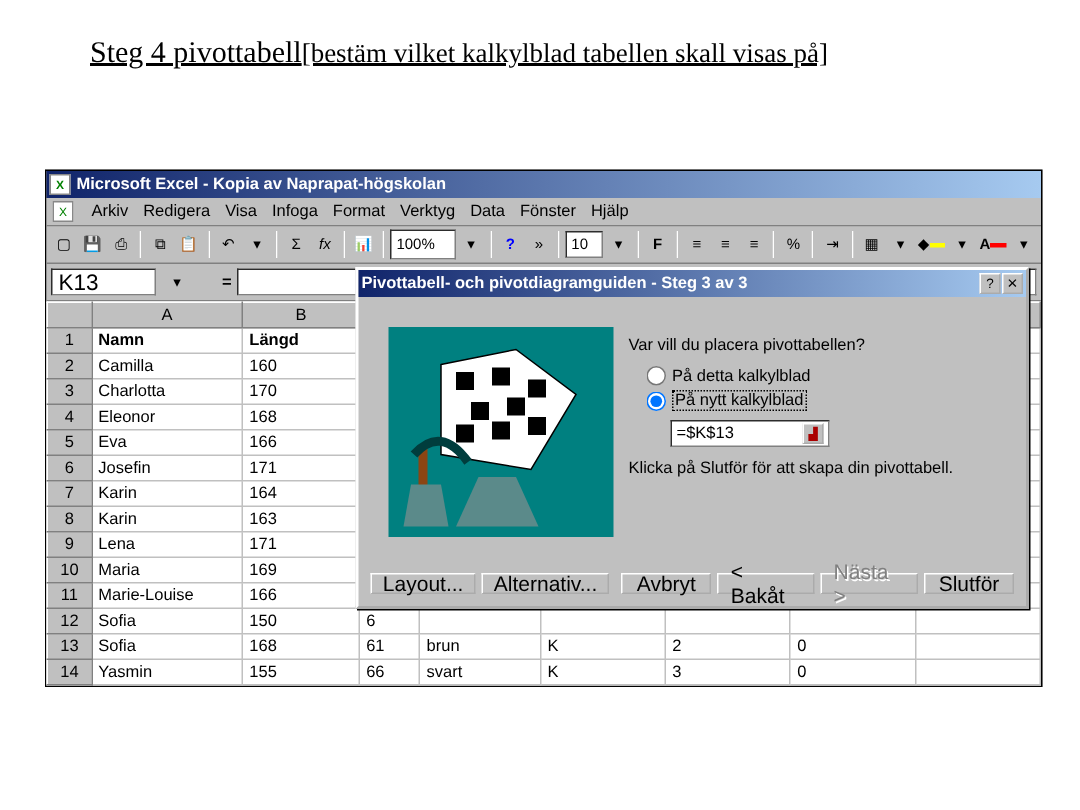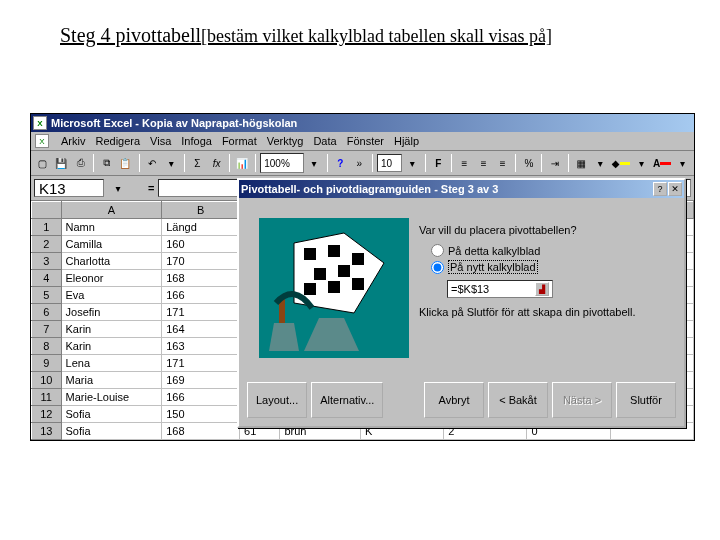--- a/index.html
+++ b/index.html
@@ -19,21 +19,21 @@
   .zoom-box { width: 50px; height: 20px; background: #fff; border: 1px inset #808080; font-size: 10px; padding: 1px 3px; display: flex; align-items: center; text-align: right; }
   .font-box { width: 28px; height: 18px; background: #fff; border: 1px inset #808080; font-size: 10px; padding: 1px 3px; display: flex; align-items: center; }
   .formula-row { display: flex; background: #c0c0c0; padding: 2px 3px; border-bottom: 1px solid #808080; align-items: center; gap: 4px; }
   .name-box { width: 70px; height: 18px; background: #fff; border: 1px inset #808080; padding: 1px 4px; font-size: 15px; display: flex; align-items: center; }
   .fx-box { flex: 1; height: 18px; background: #fff; border: 1px inset #808080; display: flex; align-items: center; padding: 0 4px; }
   .grid { background: #fff; }
   .grid table { border-collapse: collapse; width: 100%; }
   .grid th, .grid td { border: 1px solid #c0c0c0; height: 17px; font-size: 11px; padding: 0 4px; text-align: left; }
   .grid th { background: #c0c0c0; text-align: center; font-weight: normal; border: 1px solid #808080; border-top-color: #fff; border-left-color: #fff; }
   .grid .rowh { background: #c0c0c0; text-align: center; width: 22px; border: 1px solid #808080; border-top-color: #fff; border-left-color: #fff; }
-  .grid .hdr { font-weight: normal; }
+  .grid .hdr { font-weight: bold; }
   .col-a { width: 75px; }
   .col-b { width: 58px; }
   .col-c { width: 30px; }
   .col-d { width: 60px; }
   .col-e, .col-f, .col-g, .col-h { width: 62px; }
   .dialog { position: absolute; left: 237px; top: 178px; width: 449px; background: #c0c0c0; border: 2px outset #fff; box-shadow: 1px 1px 0 #000; z-index: 10; }
   .dialog .titlebar { background: linear-gradient(to right, #10246a, #a6caf0); height: 18px; }
   .dialog .titlebar .title { font-weight: bold; font-size: 11px; }
   .dialog .winbtns { margin-left: auto; display: flex; gap: 1px; }
   .dialog .winbtn { width: 14px; height: 14px; background: #c0c0c0; border: 1px outset #fff; font-size: 9px; display: flex; align-items: center; justify-content: center; font-family: Marlett, Arial; }
@@ -41,21 +41,21 @@
   .wizard-img { width: 150px; height: 140px; background: #008080; display:flex; align-items:center; justify-content:center; position:relative; overflow:hidden; }
   .wizard-img svg { width: 140px; height: 130px; }
   .wizard-right { flex: 1; font-size: 11px; }
   .wizard-right .q { margin-bottom: 8px; margin-top: 6px; }
   .radio-row { display: flex; align-items: center; gap: 4px; margin: 3px 0 3px 12px; }
   .radio-row input { margin: 0; }
   .ref-box { width: 106px; height: 18px; background: #fff; border: 1px inset #808080; margin: 6px 0 8px 28px; padding: 1px 3px; font-size: 11px; display:flex; align-items:center; justify-content: space-between; }
   .ref-box .collbtn { width: 14px; height: 14px; border: 1px outset #fff; background: #c0c0c0; display:flex; align-items:center; justify-content:center; font-size:8px; color:#a00; }
   .hint { font-size: 11px; margin-top: 4px; }
   .dialog-btns { display: flex; padding: 4px 8px 8px 8px; gap: 4px; }
-  .dlg-btn { height: 36px; border: 1px outset #fff; background: #c0c0c0; font-size: 11px; padding: 0 8px; display:flex; align-items:center; justify-content:center; min-width: 60px; }
+  .dlg-btn { height: 14px; border: 1px outset #fff; background: #c0c0c0; font-size: 14px; padding: 0 8px; display:flex; align-items:center; justify-content:center; min-width: 60px; }
   .dlg-btn.disabled { color: #808080; text-shadow: 1px 1px 0 #fff; }
   .dlg-btn-spacer { flex: 1; }
   .color-swatch { width: 12px; height: 3px; display: inline-block; }
 </style>
 </head>
 <body>
 
 <div class="slide-heading">
   <span>Steg 4 pivottabell</span><span class="sub">[bestäm vilket kalkylblad tabellen skall visas på]</span>
 </div>
@@ -275,20 +275,31 @@
             <td></td>
           </tr>
           <tr>
             <td class="rowh">13</td>
             <td>Sofia</td>
             <td>168</td>
             <td>61</td>
             <td>brun</td>
             <td>K</td>
             <td>2</td>
+            <td>0</td>
+            <td></td>
+          </tr>
+          <tr>
+            <td class="rowh">14</td>
+            <td>Yasmin</td>
+            <td>155</td>
+            <td>66</td>
+            <td>svart</td>
+            <td>K</td>
+            <td>3</td>
             <td>0</td>
             <td></td>
           </tr>
         </tbody>
     </table>
   </div>
 </div>
 
 <div class="dialog">
   <div class="titlebar">

